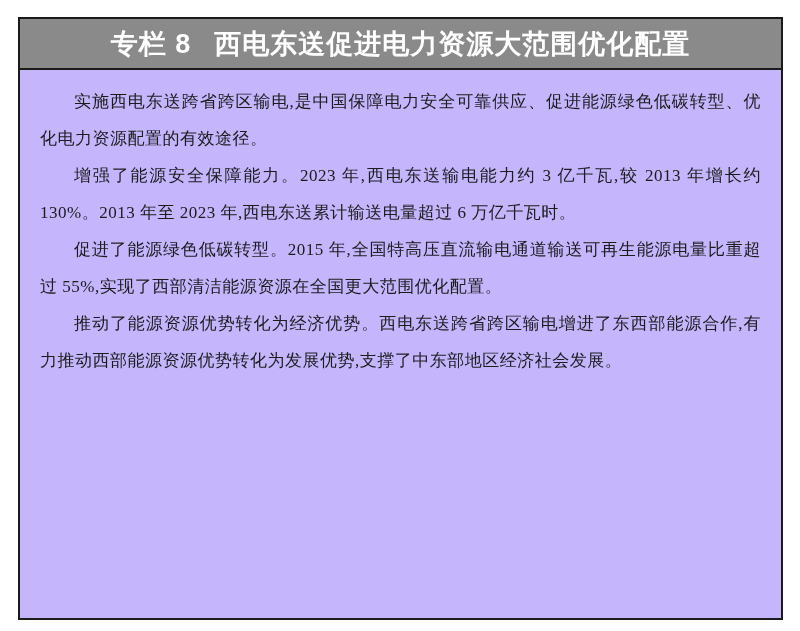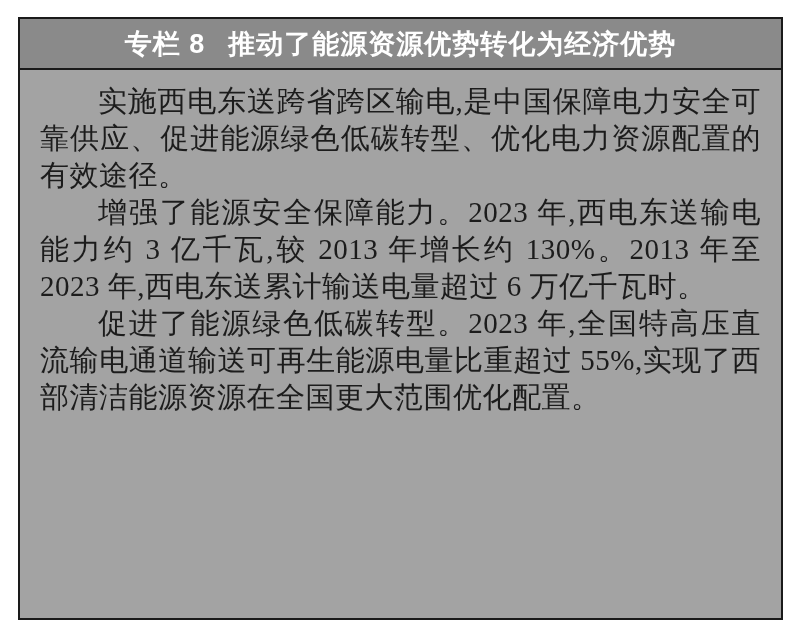--- a/index.html
+++ b/index.html
@@ -14,21 +14,21 @@
     overflow: hidden;
   }
   .panel {
     position: absolute;
     left: 18px;
     top: 17px;
     width: 765px;
     height: 603px;
     box-sizing: border-box;
     border: 2px solid #1a1a1a;
-    background: #a3a3a3;
+    background: #c4b5fd;
   }
   .panel-header {
     box-sizing: border-box;
     height: 51px;
     background: #8a8a8a;
     border-bottom: 2px solid #1a1a1a;
     display: flex;
     align-items: center;
     justify-content: center;
     font-family: "Liberation Sans", "DejaVu Sans", sans-serif;
@@ -40,33 +40,34 @@
   .panel-header .col-label {
     margin-right: 0.85em;
   }
   .panel-body {
     box-sizing: border-box;
     padding: 13px 20px 6px 20px;
     color: #1c1c1c;
   }
   .panel-body p {
     margin: 0;
-    font-size: 29px;
+    font-size: 17px;
     line-height: 37px;
     text-align: justify;
     text-indent: 2em;
     letter-spacing: 0.5px;
   }
 </style>
 </head>
 <body>
 
 <div class="panel">
   <div class="panel-header">
     <span class="col-label">专栏 8</span>
-    <span class="col-title">推动了能源资源优势转化为经济优势</span>
+    <span class="col-title">西电东送促进电力资源大范围优化配置</span>
   </div>
   <div class="panel-body">
     <p>实施西电东送跨省跨区输电,是中国保障电力安全可靠供应、促进能源绿色低碳转型、优化电力资源配置的有效途径。</p>
     <p>增强了能源安全保障能力。2023 年,西电东送输电能力约 3 亿千瓦,较 2013 年增长约 130%。2013 年至 2023 年,西电东送累计输送电量超过 6 万亿千瓦时。</p>
-    <p>促进了能源绿色低碳转型。2023 年,全国特高压直流输电通道输送可再生能源电量比重超过 55%,实现了西部清洁能源资源在全国更大范围优化配置。</p>
+    <p>促进了能源绿色低碳转型。2015 年,全国特高压直流输电通道输送可再生能源电量比重超过 55%,实现了西部清洁能源资源在全国更大范围优化配置。</p>
+    <p>推动了能源资源优势转化为经济优势。西电东送跨省跨区输电增进了东西部能源合作,有力推动西部能源资源优势转化为发展优势,支撑了中东部地区经济社会发展。</p>
   </div>
 </div>
 
 </body></html>

